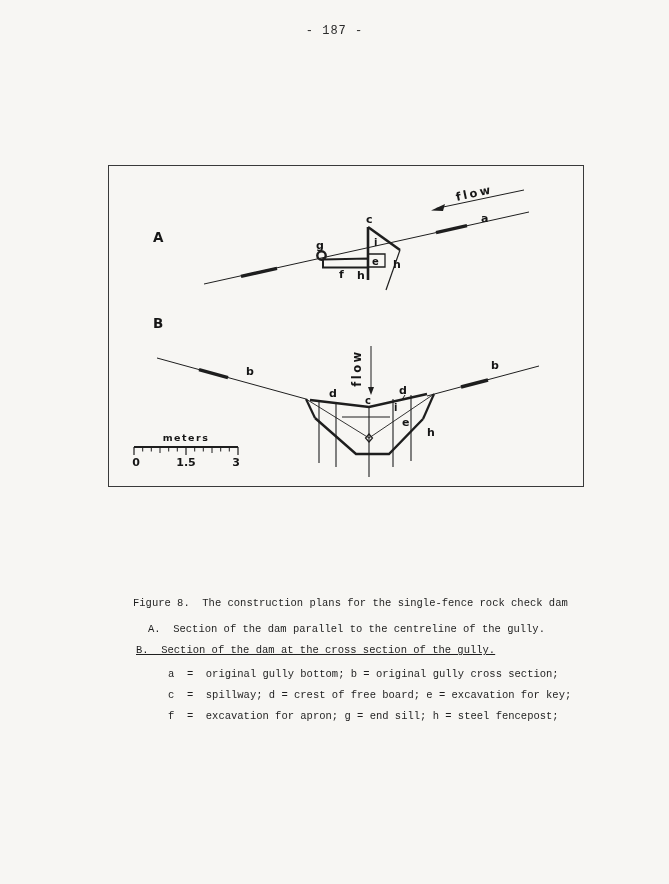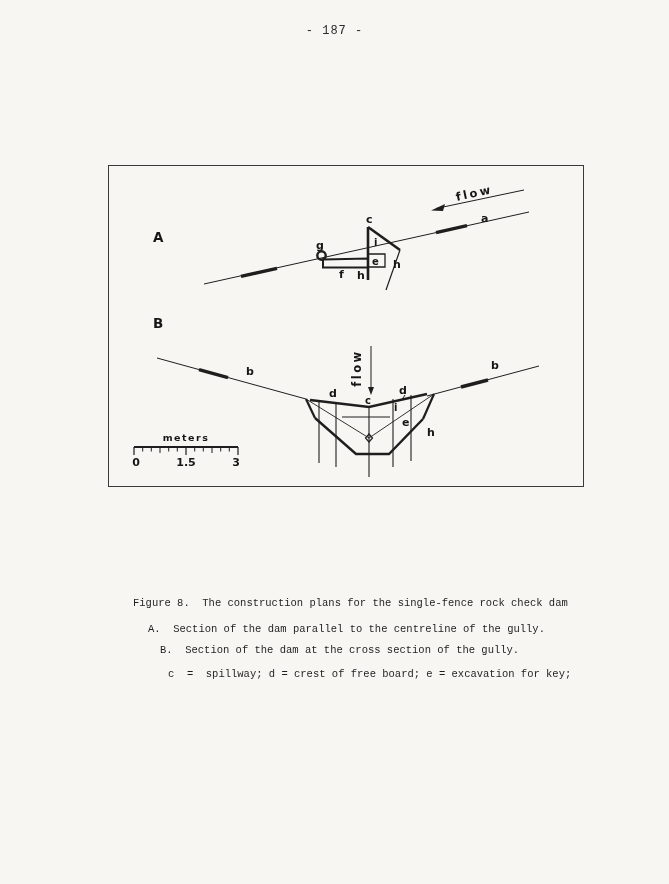--- a/index.html
+++ b/index.html
@@ -15,21 +15,21 @@
     text-align:center;font-size:12px;letter-spacing:1px;color:#2a2a2a;
   }
   .figure-box{
     position:absolute;left:108px;top:165px;width:474px;height:320px;
     border:1.5px solid #3a3a3a;background:transparent;
   }
   .figure-box svg{display:block;}
   .caption{position:absolute;color:#1f1f1f;font-size:10.5px;white-space:pre;}
   .caption-title{left:133px;top:597px;}
   .caption-a{left:148px;top:623px;}
-  .caption-b{left:160px;top:644px;}
+  .caption-b{left:136px;top:644px;text-decoration:underline;}
   .legend{position:absolute;left:168px;top:664px;font-size:10.5px;color:#1f1f1f;}
   .legend div{white-space:pre;height:21px;line-height:21px;}
   svg text{
     font-family:"DejaVu Sans", sans-serif;
     font-weight:bold;fill:#161616;
   }
   .lbl{font-size:11px;}
   .lbl-sm{font-size:10px;}
   .panel-lbl{font-size:13.5px;}
   .flow-txt{font-size:11.5px;letter-spacing:2.5px;}
@@ -140,14 +140,16 @@
       <text class="scale-num" x="127" y="300" text-anchor="middle">3</text>
     </g>
   </svg>
 </div>
 
 <div class="caption caption-title">Figure 8.  The construction plans for the single-fence rock check dam</div>
 <div class="caption caption-a">A.  Section of the dam parallel to the centreline of the gully.</div>
 <div class="caption caption-b">B.  Section of the dam at the cross section of the gully.</div>
 
 <div class="legend">
+  <div>a  =  original gully bottom; b = original gully cross section;</div>
   <div>c  =  spillway; d = crest of free board; e = excavation for key;</div>
+  <div>f  =  excavation for apron; g = end sill; h = steel fencepost;</div>
 </div>
 
 </body></html>

